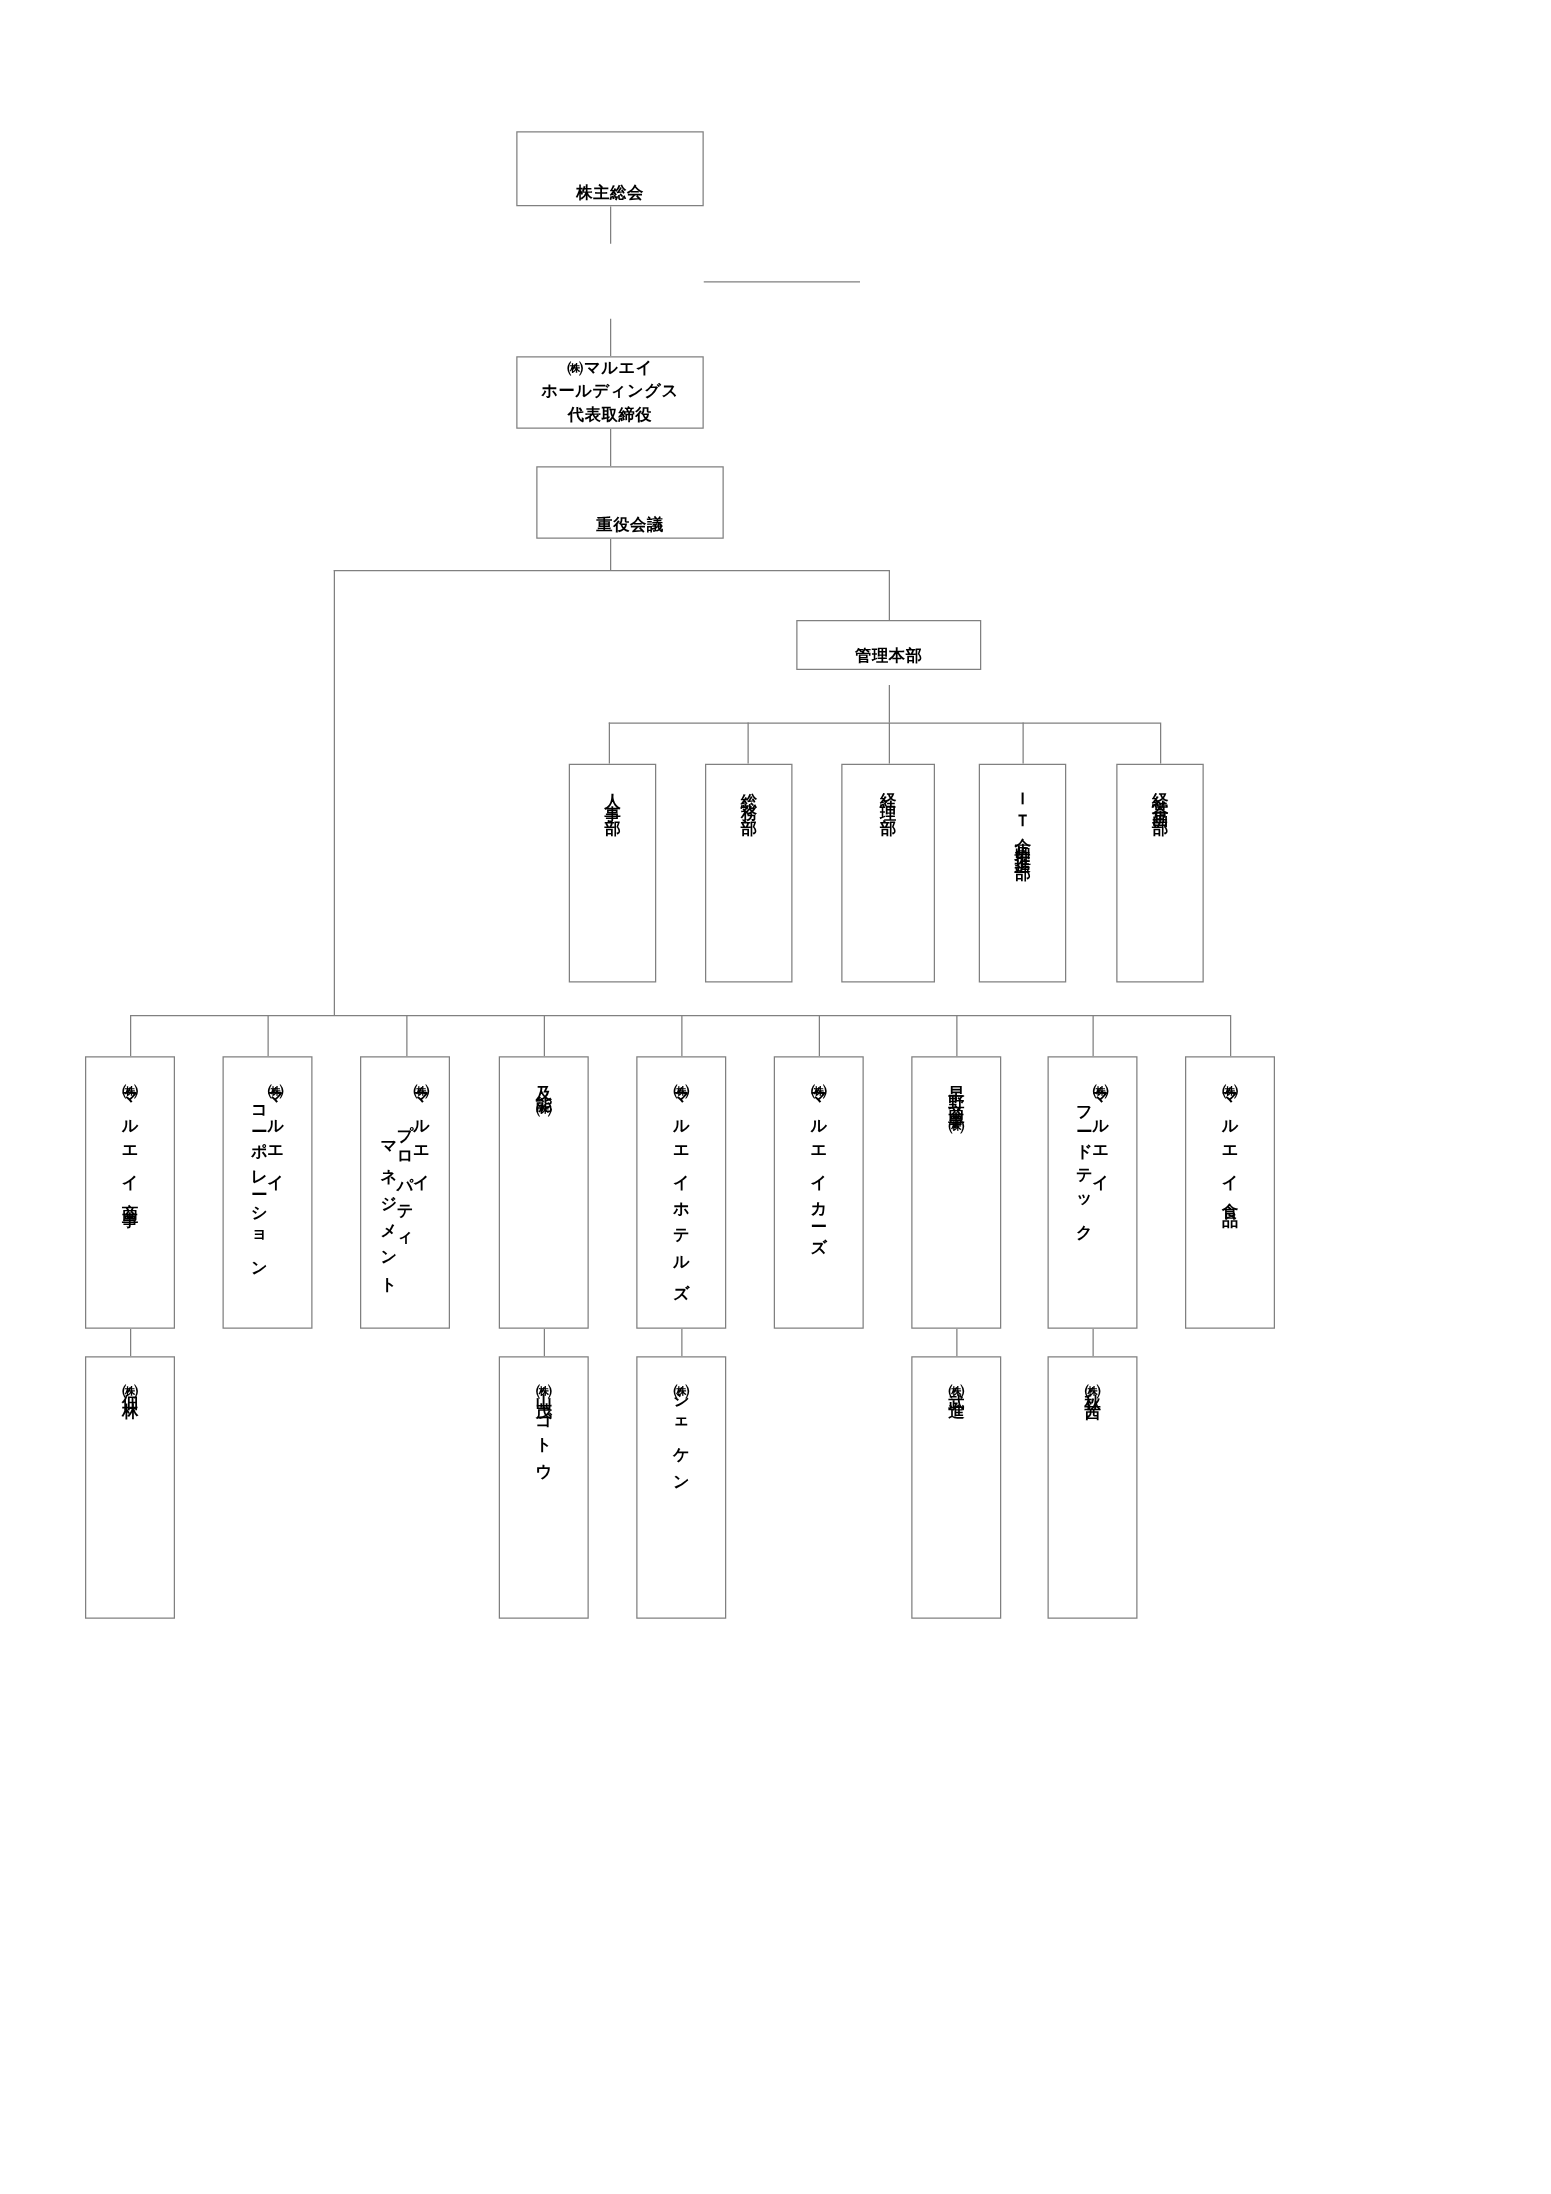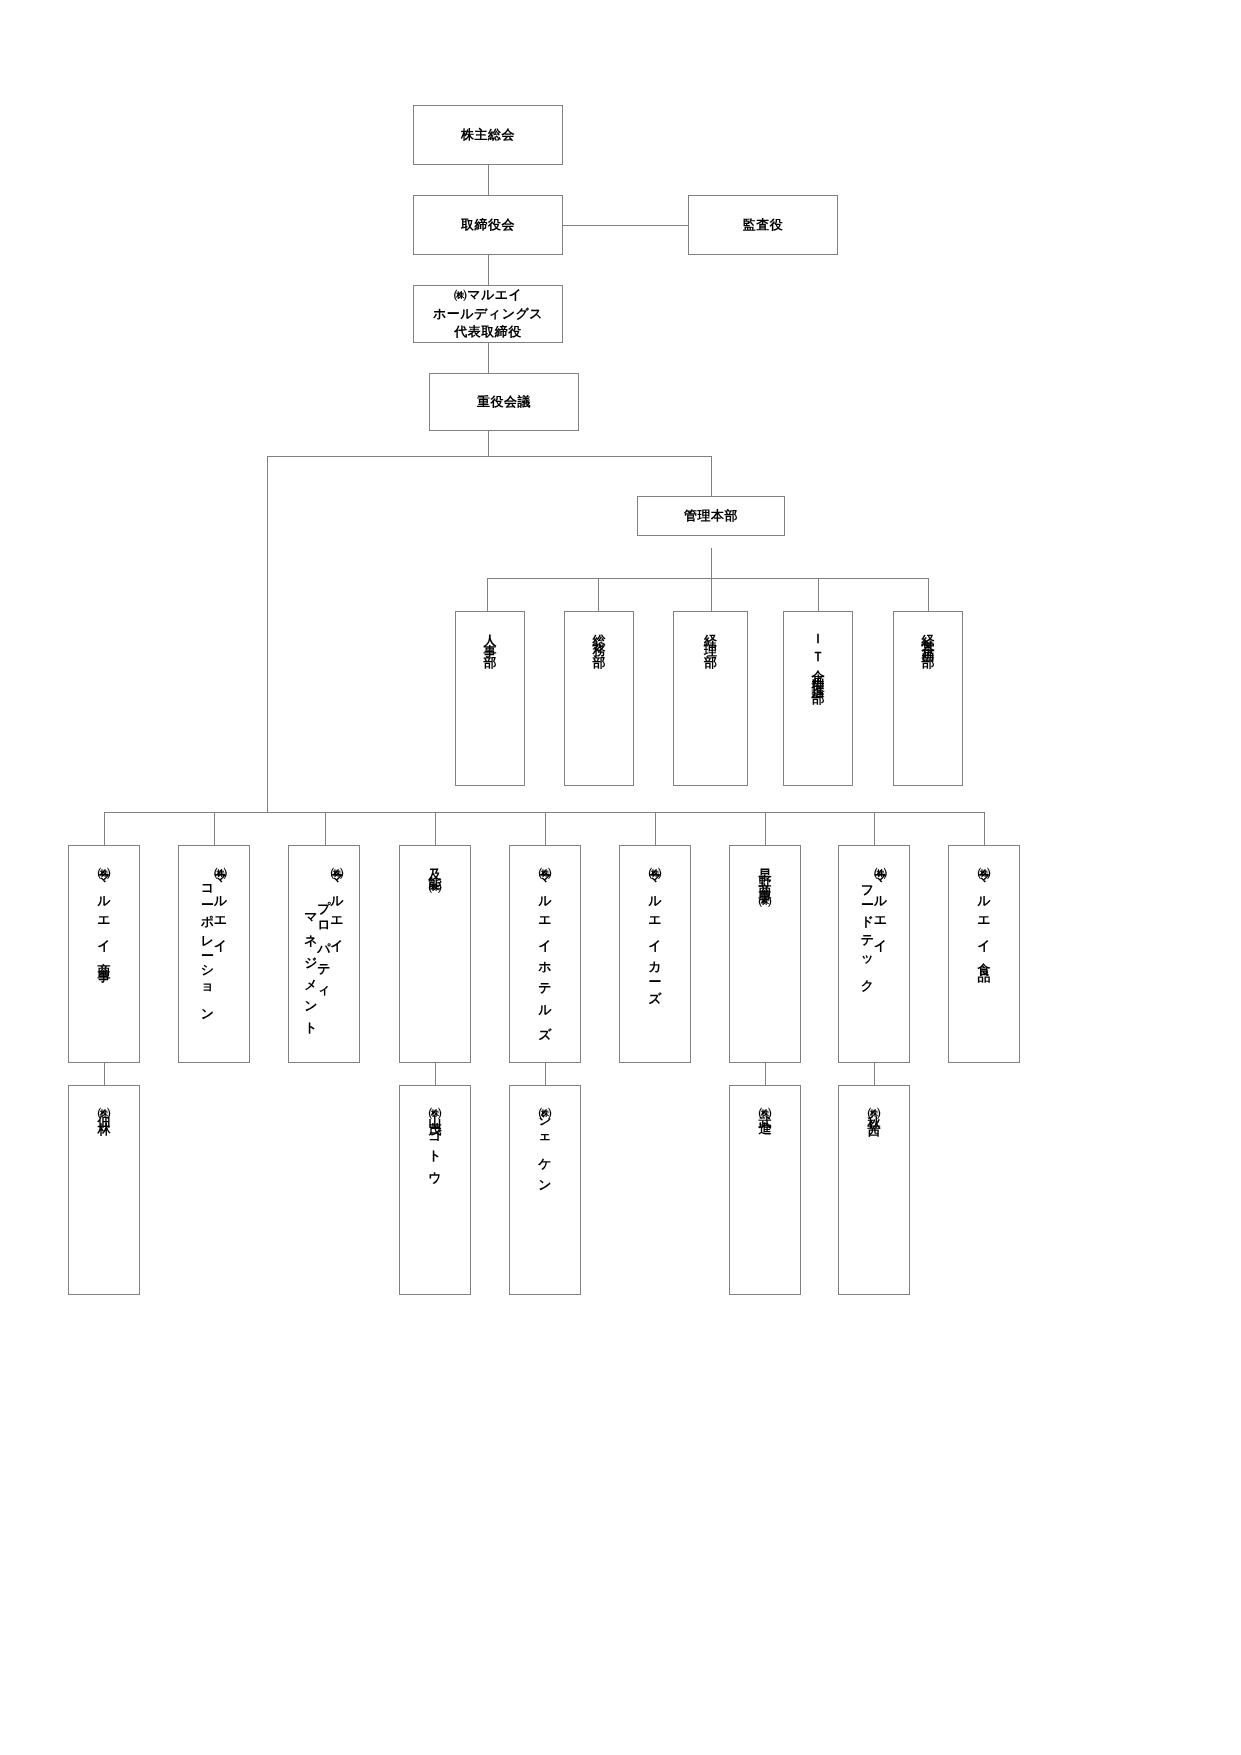--- a/index.html
+++ b/index.html
@@ -21,21 +21,21 @@
   .box {
     position: absolute;
     box-sizing: border-box;
     border: 1px solid #808080;
     background: #ffffff;
     z-index: 2;
   }
   
   .hbox {
     display: flex;
-    align-items: center;
+    align-items: flex-end;
     justify-content: center;
     text-align: center;
     font-size: 13px;
     font-weight: bold;
     line-height: 1.45;
     letter-spacing: 0.5px;
   }
   .hbox .lines {
     width: 100%;
     padding: 0 4px;
@@ -75,27 +75,21 @@
 <body>
 
 <div id="chart">
 
   <div class="box hbox" style="left:413px; top:105px; width:150px; height:60px;">
     <div class="lines">株主総会</div>
   </div>
 
   <div class="line v" style="left:488px; top:165px; height:30px;"></div>
 
-  <div class="box hbox" style="left:413px; top:195px; width:150px; height:60px;">
-    <div class="lines">取締役会</div>
-  </div>
-
-  <div class="box hbox" style="left:688px; top:195px; width:150px; height:60px;">
-    <div class="lines">監査役</div>
-  </div>
+
 
   <div class="line h" style="left:563px; top:225px; width:125px;"></div>
 
   <div class="line v" style="left:488px; top:255px; height:30px;"></div>
 
   <div class="box hbox" style="left:413px; top:285px; width:150px; height:58px;">
     <div class="lines">
       <div>㈱マルエイ</div>
       <div>ホールディングス</div>
       <div>代表取締役</div>

